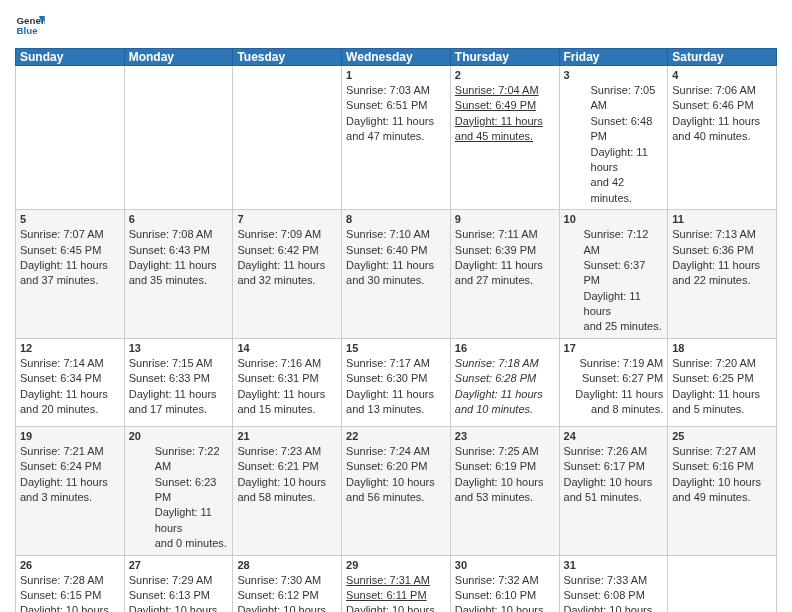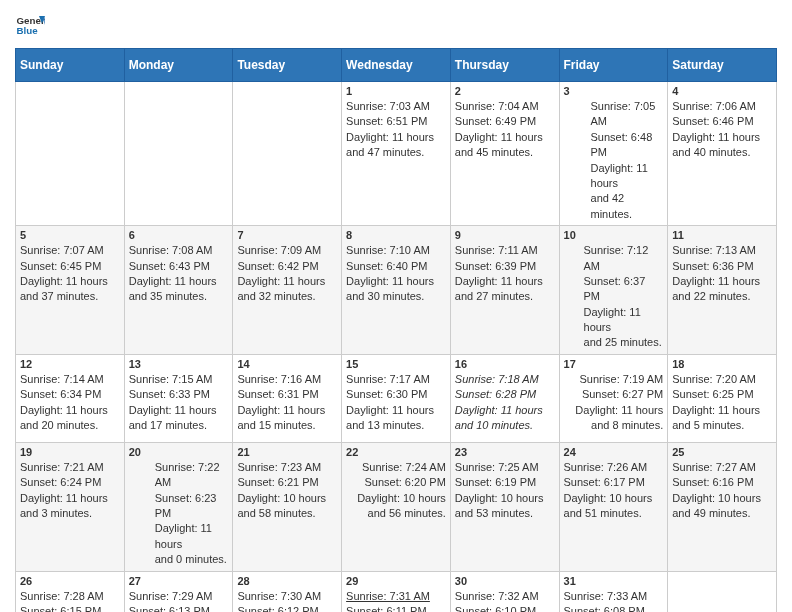--- a/index.html
+++ b/index.html
@@ -57,21 +57,21 @@
       border: 1px solid #ccc;
       border-collapse: collapse;
       width: 100%;
       table-layout: fixed;
     }
     .calendar th {
       background-color: #2e75b6;
       color: #fff;
       font-size: 12px;
       font-weight: bold;
-      padding: 9px 4px;
+      padding: 1px 4px;
       text-align: left;
       border: 1px solid #2060a0;
     }
     .calendar td {
       vertical-align: top;
       border: 1px solid #ccc;
       padding: 3px 4px;
       font-size: 9.5px;
       color: #333;
       background: #fff;
@@ -139,21 +139,21 @@
           <td class="empty-cell"></td>
           <td>
             <span class="day-number">1</span>
             <div class="day-info" style="white-space: pre-line;">Sunrise: 7:03 AM
 Sunset: 6:51 PM
 Daylight: 11 hours
 and 47 minutes.</div>
           </td>
           <td>
             <span class="day-number">2</span>
-            <div class="day-info" style="white-space: pre-line;">Sunrise: 7:04 AM
+            <div class="day-info" style="white-space: pre-line; text-decoration: underline;">Sunrise: 7:04 AM
 Sunset: 6:49 PM
 Daylight: 11 hours
 and 45 minutes.</div>
           </td>
           <td>
             <span class="day-number">3</span>
             <div class="day-info" style="white-space: pre-line; margin-left: 27px;">Sunrise: 7:05 AM
 Sunset: 6:48 PM
 Daylight: 11 hours
 and 42 minutes.</div>
@@ -285,21 +285,21 @@
           </td>
           <td>
             <span class="day-number">21</span>
             <div class="day-info" style="white-space: pre-line;">Sunrise: 7:23 AM
 Sunset: 6:21 PM
 Daylight: 10 hours
 and 58 minutes.</div>
           </td>
           <td>
             <span class="day-number">22</span>
-            <div class="day-info" style="white-space: pre-line; text-align: right;">Sunrise: 7:24 AM
+            <div class="day-info" style="white-space: pre-line;">Sunrise: 7:24 AM
 Sunset: 6:20 PM
 Daylight: 10 hours
 and 56 minutes.</div>
           </td>
           <td>
             <span class="day-number">23</span>
             <div class="day-info" style="white-space: pre-line;">Sunrise: 7:25 AM
 Sunset: 6:19 PM
 Daylight: 10 hours
 and 53 minutes.</div>

